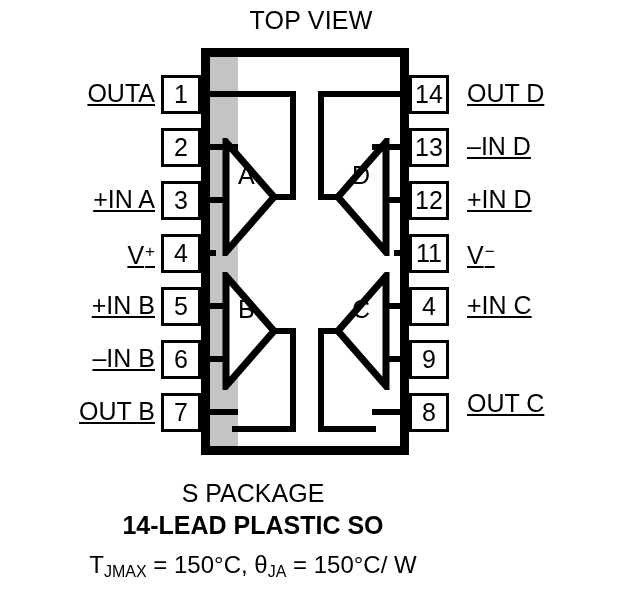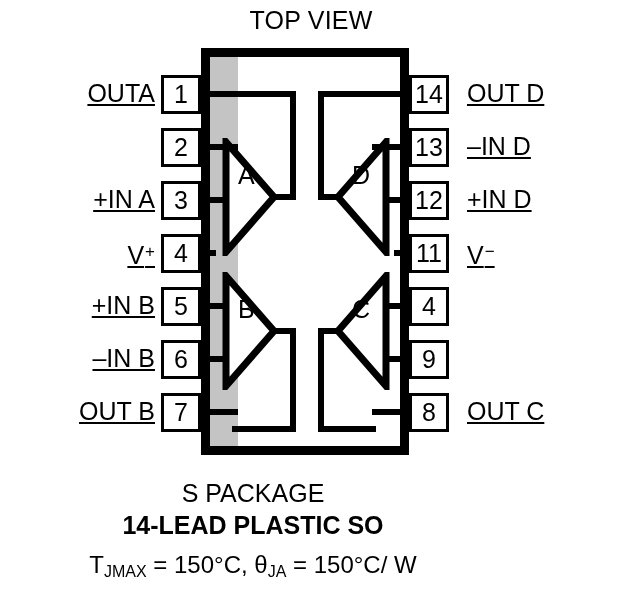--- a/index.html
+++ b/index.html
@@ -166,21 +166,22 @@
   <div class="lead" style="left:372px; top:197px; width:37px"></div>
   <div class="lead" style="left:394px; top:250px; width:15px"></div>
   <div class="lead" style="left:372px; top:303px; width:37px"></div>
   <div class="lead" style="left:372px; top:356px; width:37px"></div>
   <div class="lead" style="left:372px; top:409px; width:37px"></div>
 
   <div class="pin-label right" style="top:78px">OUT D</div>
   <div class="pin-label right" style="top:184px">+IN D</div>
   <div class="pin-label right" style="top:131px">–IN D</div>
   <div class="pin-label right" style="top:237px"><span>V</span><span class="sup">−</span></div>
-  <div class="pin-label right" style="top:396px">OUT C</div>
+  <div class="pin-label right" style="top:290px">+IN C</div>
+  <div class="pin-label right" style="top:388px">OUT C</div>
 
   <div class="wire-h" style="left:232px; top:91px;  width:64px"></div>
   <div class="wire-v" style="left:290px; top:91px;  height:109px"></div>
   <div class="wire-h" style="left:268px; top:194px; width:28px"></div>
 
   <div class="amp" style="left:222px; top:138px">
     <svg width="56" height="118" viewBox="0 0 56 118">
       <polygon points="4,4 4,114 52,59" fill="#ffffff" stroke="#000000" stroke-width="7" stroke-linejoin="miter"></polygon>
     </svg>
   </div>

